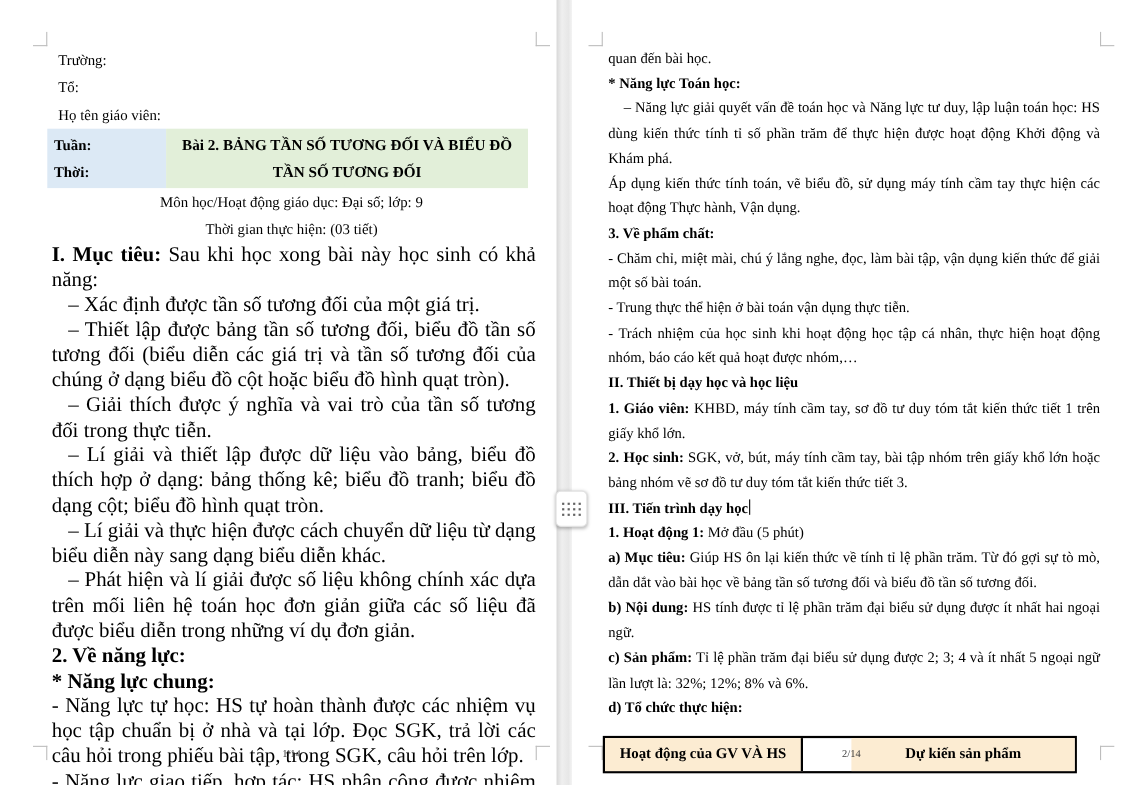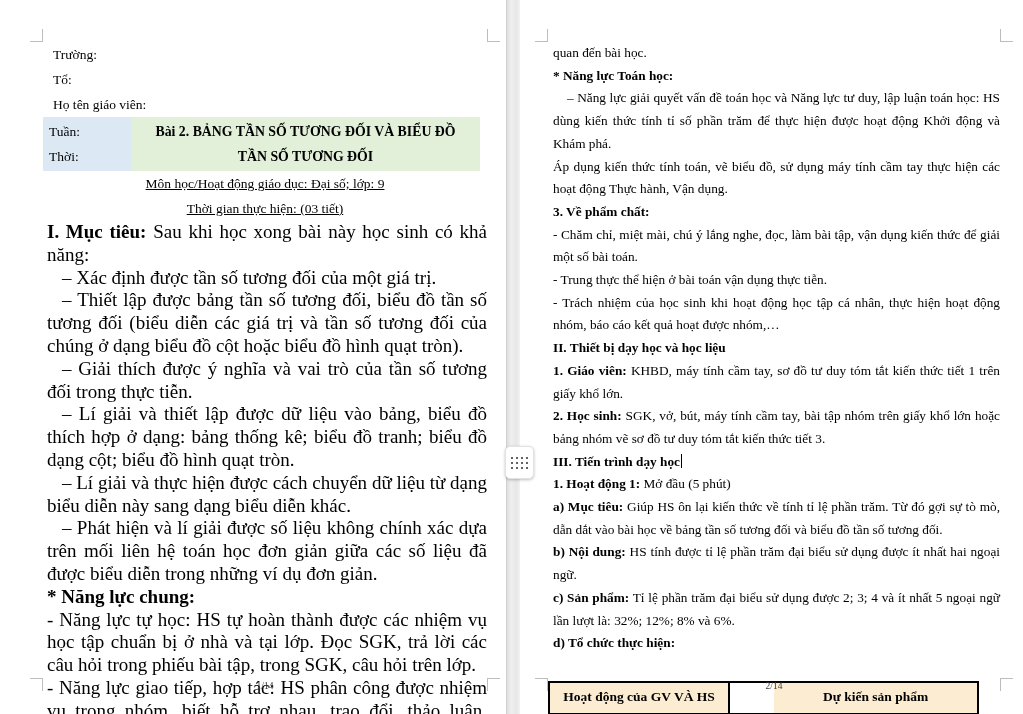--- a/index.html
+++ b/index.html
@@ -42,40 +42,40 @@
   .mark.br{border-left:1px solid var(--mark-gray);border-top:1px solid var(--mark-gray);}
 
   
   .contentL{position:absolute;left:43px;top:42px;width:444px;}
   .contentR{position:absolute;left:28px;top:42px;width:452px;}
 
   .hl{margin:0;padding-left:10px;font-size:13.5px;line-height:25px;}
 
   .info-table{display:flex;width:437px;margin-top:0;}
   .cell-week{
-    width:88px;box-sizing:border-box;background:var(--accent-blue);
-    font-weight:normal;font-size:13.5px;line-height:25px;padding:2px 0 2px 6px;
+    width:108px;box-sizing:border-box;background:var(--accent-blue);
+    font-weight:bold;font-size:13.5px;line-height:25px;padding:2px 0 2px 6px;
   }
   .cell-week div{margin:0;}
   .cell-title{
     flex:1;background:var(--accent-green);font-weight:bold;font-size:13.8px;
     line-height:25px;text-align:center;padding:2px 14px;
   }
-  .cline{margin:0;text-align:center;font-size:13.5px;line-height:25px;text-decoration:underline;}
+  .cline{margin:0;text-align:center;font-size:13.5px;line-height:25px;}
 
   .bp{margin:0;font-size:19px;line-height:22.8px;text-align:justify;padding-left:4px;}
   .dash{text-indent:15px;}
 
   .bpr{margin:0;font-size:13.3px;line-height:22.7px;text-align:justify;padding-left:5px;}
   .dashr{text-indent:14px;}
 
   .caret{display:inline-block;width:1.5px;height:14px;background:#000;vertical-align:-2px;margin-left:1px;}
 
   .activity-table{
-    display:flex;width:431px;margin-top:26px;border:2px solid #000;box-sizing:border-box;gap:44px;
+    display:flex;width:431px;margin-top:14px;border:2px solid #000;box-sizing:border-box;gap:44px;
   }
   .at-cell{
     box-sizing:border-box;background:var(--table-header-cream);
     font-weight:bold;font-size:13.5px;line-height:18px;text-align:center;
     padding:5px 2px 7px;
   }
   .at-c1{width:47%;border-right:2px solid #000;}
   .at-c2{width:53%;}
 
   .pgnum{position:absolute;top:681px;margin:0;text-align:center;font-size:9.5px;color:#3c3c3c;}
@@ -109,20 +109,21 @@
       <p class="cline">Môn học/Hoạt động giáo dục: Đại số; lớp: 9</p>
       <p class="cline">Thời gian thực hiện: (03 tiết)</p>
 
       <p class="bp"><b>I. Mục tiêu:</b><span> Sau khi học xong bài này học sinh có khả năng:</span></p>
       <p class="bp dash"><span>– Xác định được tần số tương đối của một giá trị.</span></p>
       <p class="bp dash"><span>– Thiết lập được bảng tần số tương đối, biểu đồ tần số tương đối (biểu diễn các giá trị và tần số tương đối của chúng ở dạng biểu đồ cột hoặc biểu đồ hình quạt tròn).</span></p>
       <p class="bp dash"><span>– Giải thích được ý nghĩa và vai trò của tần số tương đối trong thực tiễn.</span></p>
       <p class="bp dash"><span>– Lí giải và thiết lập được dữ liệu vào bảng, biểu đồ thích hợp ở dạng: bảng thống kê; biểu đồ tranh; biểu đồ dạng cột; biểu đồ hình quạt tròn.</span></p>
       <p class="bp dash"><span>– Lí giải và thực hiện được cách chuyển dữ liệu từ dạng biểu diễn này sang dạng biểu diễn khác.</span></p>
       <p class="bp dash"><span>– Phát hiện và lí giải được số liệu không chính xác dựa trên mối liên hệ toán học đơn giản giữa các số liệu đã được biểu diễn trong những ví dụ đơn giản.</span></p>
+      <p class="bp"><b>2. Về năng lực:</b></p>
       <p class="bp"><b>* Năng lực chung:</b></p>
       <p class="bp"><span>- Năng lực tự học: HS tự hoàn thành được các nhiệm vụ học tập chuẩn bị ở nhà và tại lớp. Đọc SGK, trả lời các câu hỏi trong phiếu bài tập, trong SGK, câu hỏi trên lớp.</span></p>
       <p class="bp"><span>- Năng lực giao tiếp, hợp tác: HS phân công được nhiệm vụ trong nhóm, biết hỗ trợ nhau, trao đổi, thảo luận, thống nhất được ý kiến trong nhóm để hoàn thành nhiệm vụ. Học sinh trình bày vấn đề, lắng nghe phân tích, thảo luận nhóm.</span></p>
       <p class="bp"><span>- Năng lực giải quyết vấn đề: Vận dụng kiến thức để giải quyết các vấn đề thực tiễn liên</span></p>
     </div>
 
     <p class="pgnum" id="pgnumL">1/14</p>
   </div>
 
   <div class="splitter"></div>

